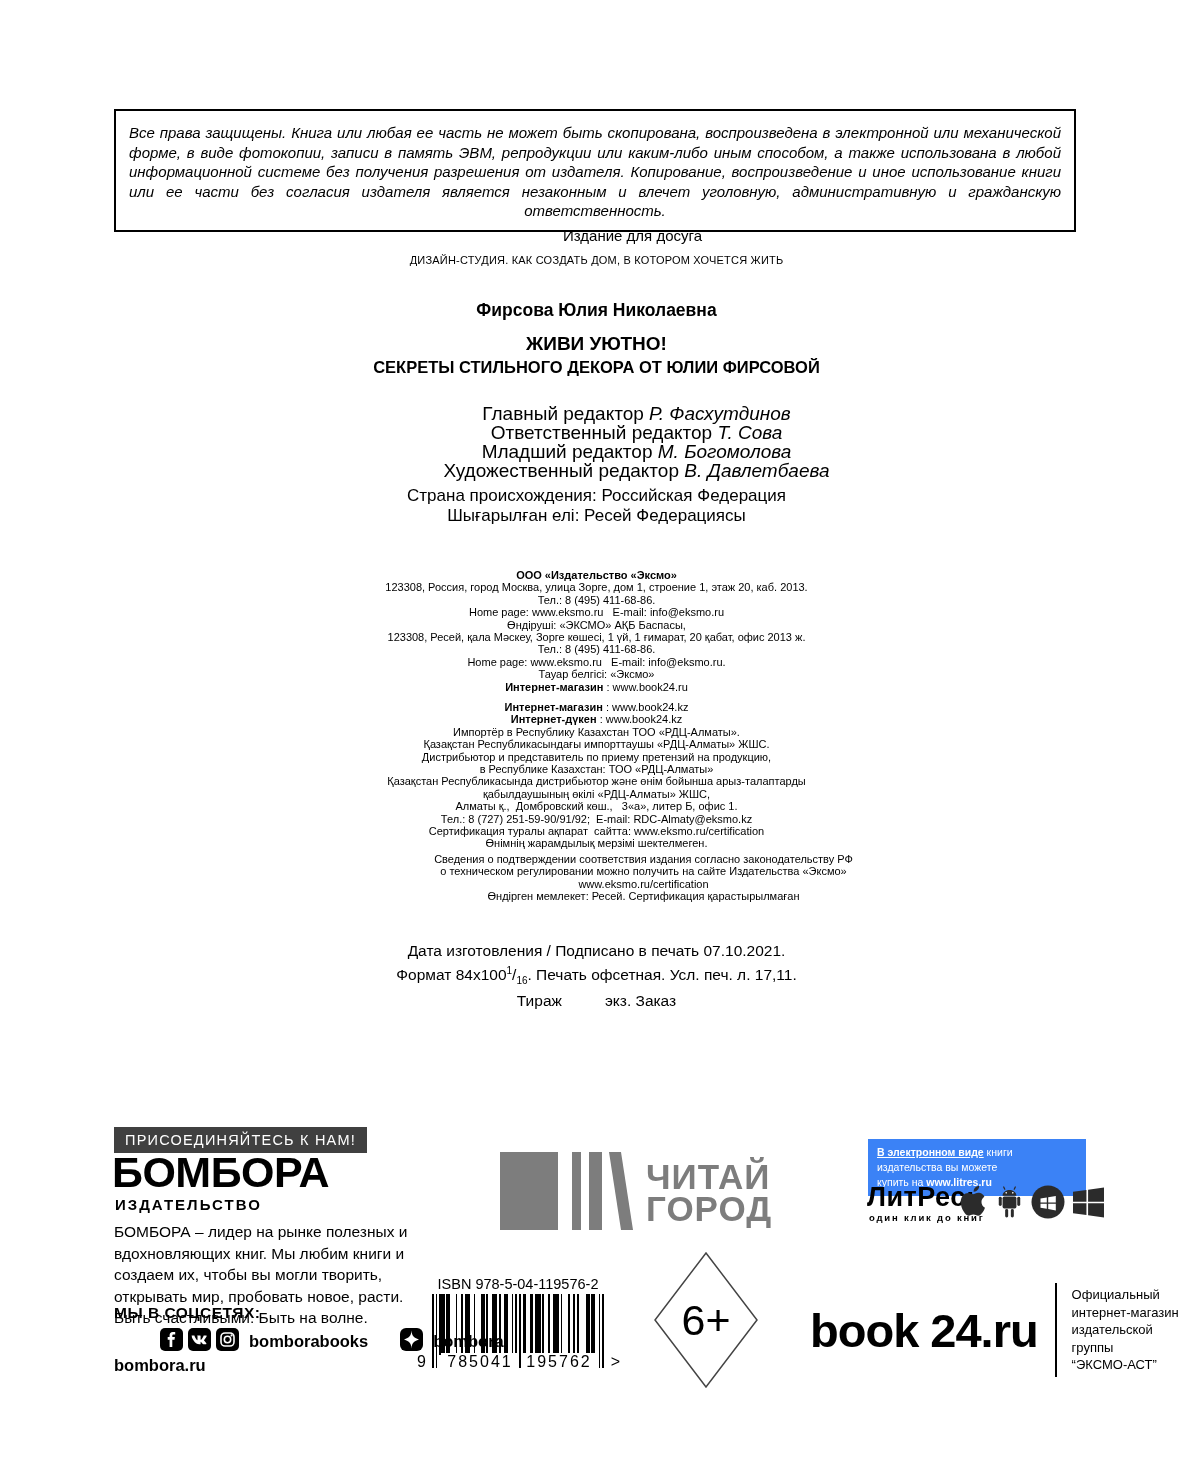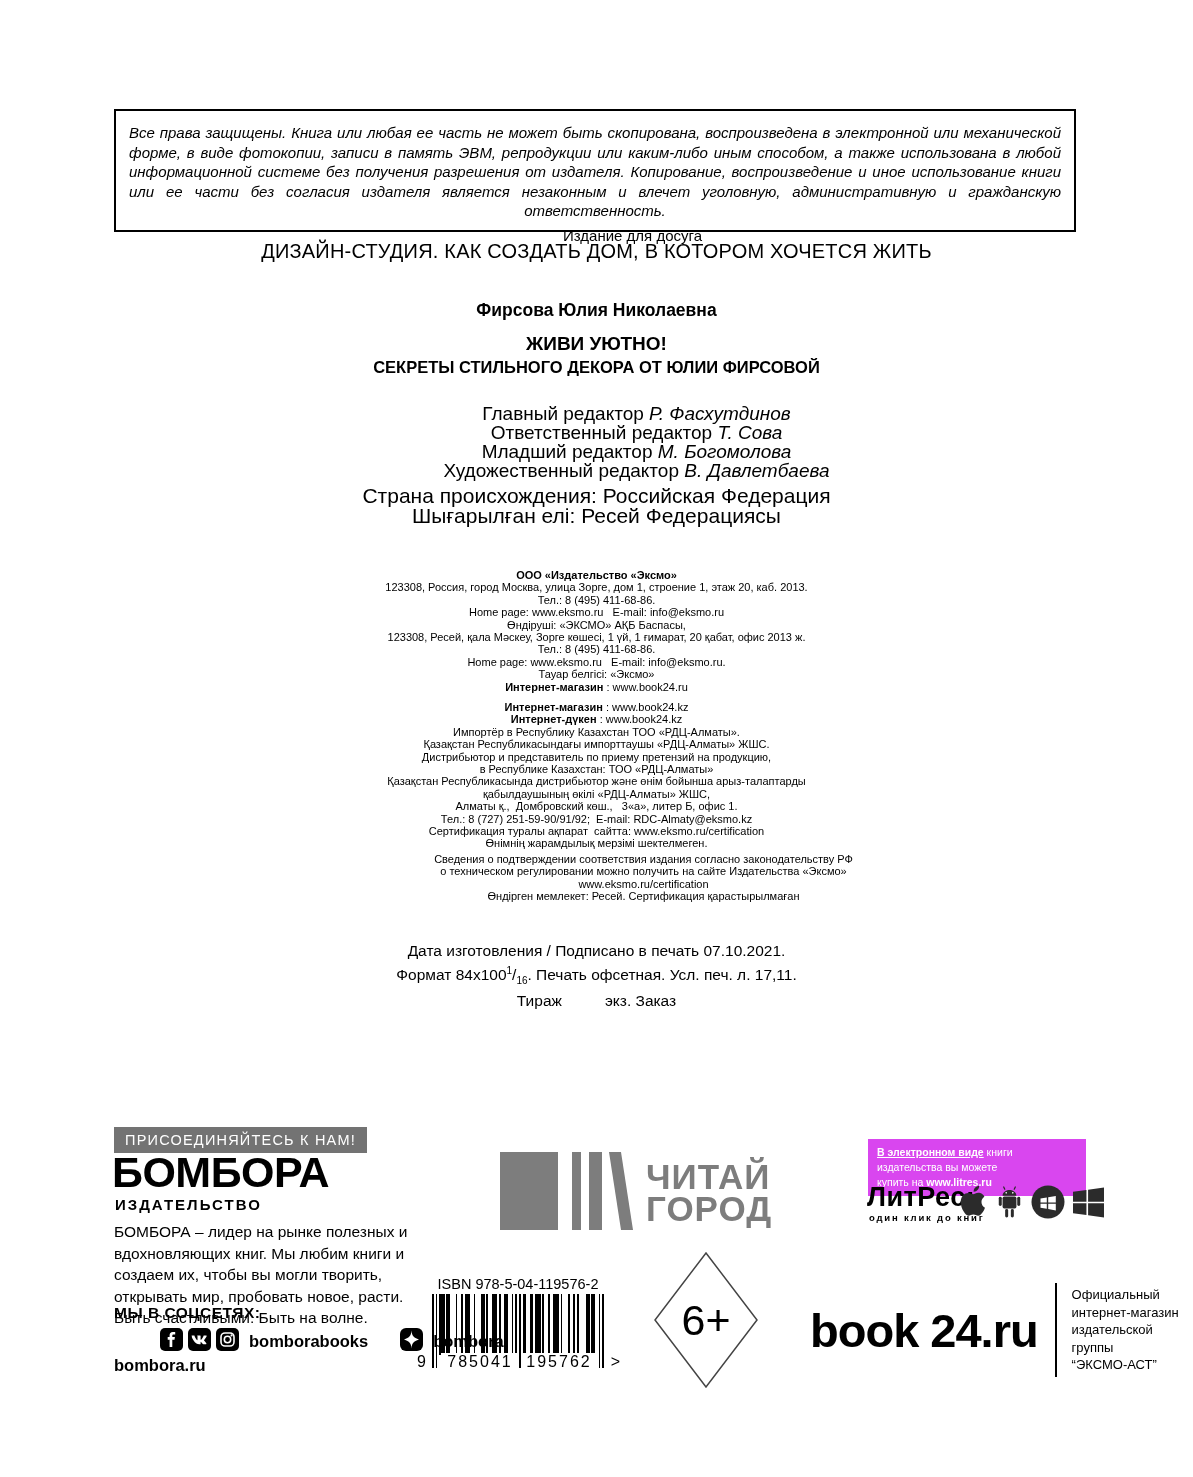--- a/index.html
+++ b/index.html
@@ -7,60 +7,60 @@
         font-family:"Liberation Sans",sans-serif;color:#000;overflow:hidden;}
   .abs{position:absolute;}
   .center{left:0;width:100%;text-align:center;}
 
   
   .copyright-box{left:114px;top:109px;width:962px;box-sizing:border-box;border:2px solid #000;
     padding:12px 13px 9px;font-style:italic;font-size:15px;line-height:19.5px;
     text-align:justify;text-align-last:center;}
 
   .edition-type{top:227px;font-size:15px;padding-left:36px;}
-  .series-line{top:240px;font-size:20px;letter-spacing:.2px;}
+  .series-line{top:254px;font-size:11px;letter-spacing:.2px;}
   .author-line{top:300px;font-size:17.5px;font-weight:bold;}
   .title-line{top:333px;font-size:19px;font-weight:bold;}
   .subtitle-line{top:358px;font-size:16.5px;font-weight:bold;}
 
   .editors{top:404px;font-size:19px;line-height:19px;padding-left:40px;}
   .editors i{font-style:italic;}
-  .origin{top:486px;font-size:21px;line-height:20px;}
+  .origin{top:486px;font-size:17px;line-height:20px;}
 
   .imprint{font-size:11px;line-height:12.4px;}
   .imprint .im-line{white-space:pre;}
   .imprint b{font-weight:bold;}
   .imprint-1{top:569px;}
   .imprint-2{top:701px;}
   .imprint-3{top:853px;padding-left:47px;}
 
   .print-info{top:941px;font-size:15.5px;line-height:20px;}
   .print-info .pre{white-space:pre;}
   .print-info sup{font-size:10px;vertical-align:6px;}
   .print-info sub{font-size:10px;vertical-align:-4px;}
 
   
-  .join-banner{left:114px;top:1127px;width:253px;height:26px;background:#737373;color:#fff;
+  .join-banner{left:114px;top:1127px;width:253px;height:26px;background:#404040;color:#fff;
     font-size:14.5px;letter-spacing:1.2px;text-align:center;line-height:26px;}
   .bombora-logo{left:112px;top:1148px;font-size:43px;font-weight:800;letter-spacing:-.5px;}
   .bombora-caption{left:115px;top:1196px;font-size:15px;font-weight:bold;letter-spacing:2px;}
   .bombora-desc{left:114px;top:1221px;width:296px;font-size:15.5px;line-height:21.5px;}
   .socials-heading{left:114px;top:1304px;font-size:15.5px;font-weight:bold;letter-spacing:.5px;}
   .socials-row{left:112px;top:1328px;display:flex;align-items:center;gap:5px;margin-left:48px;}
   .socials-row .handle{font-size:16.5px;font-weight:bold;margin-left:5px;}
   .socials-row .gap{width:22px;}
   .bombora-site{left:114px;top:1356px;font-size:16.5px;font-weight:bold;}
 
   
   .chitai{left:500px;top:1152px;display:flex;align-items:center;justify-content:center;}
   .chitai-text{margin-left:12px;font-size:35px;line-height:32px;font-weight:bold;
     color:#7d7d7d;letter-spacing:1px;}
 
   
-  .litres-banner{left:868px;top:1139px;width:218px;box-sizing:border-box;background:#d946ef;
+  .litres-banner{left:868px;top:1139px;width:218px;box-sizing:border-box;background:#3b82f6;
     color:#fff;font-size:10.5px;line-height:15px;padding:6px 9px;}
   .litres-banner .u{text-decoration:underline;font-weight:bold;}
   .litres-banner b{font-weight:bold;}
   .litres-brand{left:867px;top:1182px;font-size:27px;font-weight:bold;letter-spacing:.5px;}
   .litres-tagline{left:869px;top:1212px;font-size:9.5px;font-weight:bold;letter-spacing:1.8px;}
   .litres-icons{left:960px;top:1185px;display:flex;align-items:center;gap:8px;fill:#2b2b2b;}
 
   
   .barcode-wrap{left:432px;top:1276px;width:172px;}
   .isbn-label{font-size:14.5px;white-space:nowrap;text-align:center;margin-bottom:2px;}

